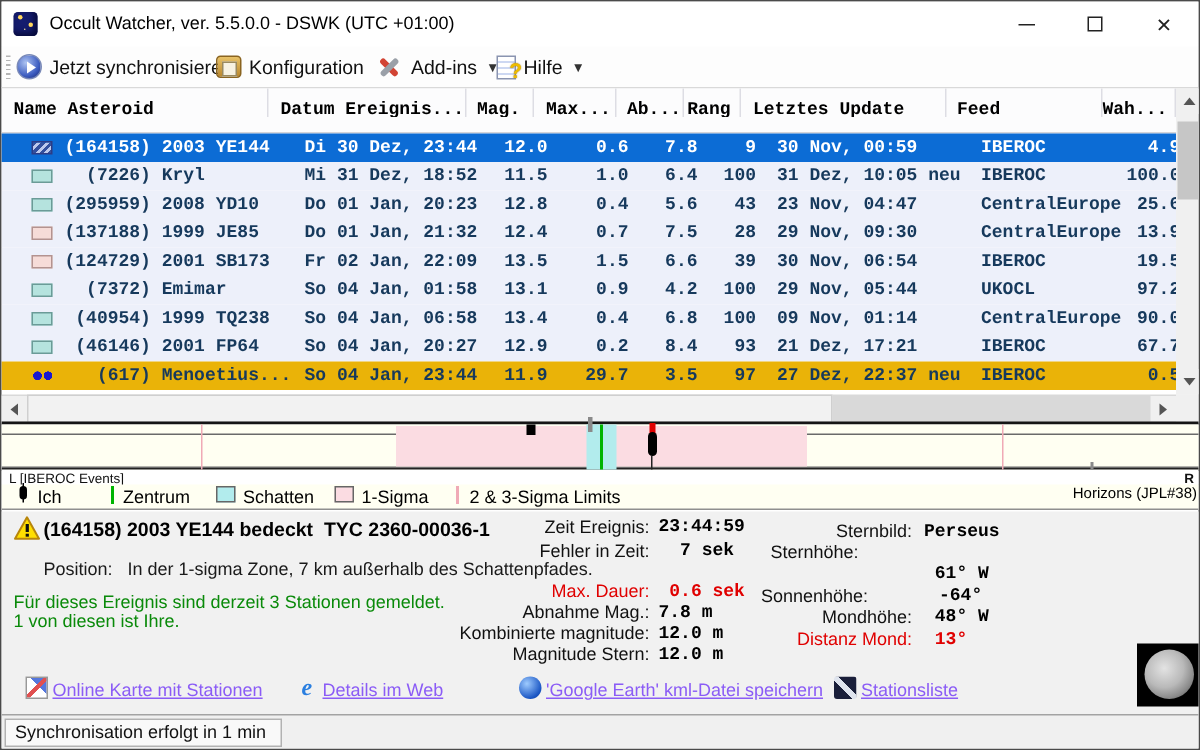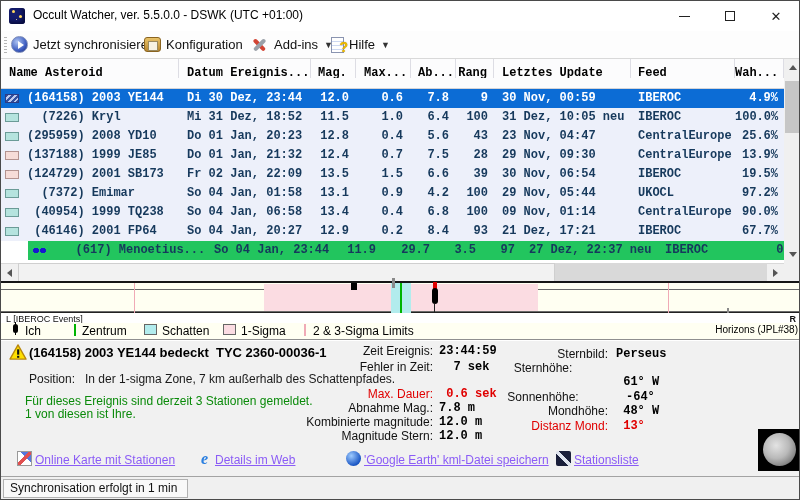--- a/index.html
+++ b/index.html
@@ -35,23 +35,23 @@
   .ic-addins .b2 { background:#9aa0a8; transform:rotate(-45deg); }
   .ic-help { width:13px; height:16px; background:repeating-linear-gradient(#ffffff 0 3px, #cdd8f2 3px 4px); border:1px solid #8a94b0; position:relative; }
   .ic-help:after { content:"?"; position:absolute; right:-5px; top:1px; font-size:14px; font-weight:bold; color:#eebc00; text-shadow:0 0 1px #8a6400; }
   .drop { font-size:9px; color:#333; margin-left:1px; }
 
   
   .thead { position:absolute; left:0; top:58px; width:783px; height:30px; background:#fcfcfd; display:flex;
            font:bold 12px "Liberation Mono", monospace; color:#000; border-bottom:1px solid #d4d4d8; }
   .thead .cell { line-height:29px; border-right:1px solid #dddde4; }
   .rows { position:absolute; left:0; top:88px; width:783px; }
-  .trow { display:flex; height:19px; background:#edf0fa; color:#16395c; font:bold 12px "Liberation Mono", monospace; }
+  .trow { display:flex; height:19px; background:#edf0fa; color:#16395c; font:bold 12px "Liberation Mono", monospace;padding-left:16px; }
   .trow.sel { background:#0c6cd5; color:#fff; }
-  .trow.grn { background:#22c55e;margin-left:27px; }
+  .trow.grn { background:#eab308; }
   .cell { height:19px; line-height:19px; overflow:hidden; flex:none; }
   .c-name { width:178px; position:relative; padding-left:26px; white-space:pre; }
   .c-datum{ width:132px; padding-left:8px; white-space:pre; }
   .c-mag  { width:45px;  text-align:right; padding-right:7px; }
   .c-max  { width:55px;  text-align:right; padding-right:8px; }
   .c-ab   { width:45px;  text-align:right; padding-right:7px; }
   .c-rang { width:38px;  text-align:right; padding-right:6px; }
   .c-upd  { width:137px; padding-left:8px; white-space:pre; }
   .c-feed { width:104px; padding-left:7px; }
   .c-wah  { width:49px;  text-align:right; padding-right:6px; }
@@ -104,21 +104,21 @@
   .lg-green { position:absolute; left:73px; top:2px; width:2px; height:12px; background:#00b400; }
   .lg-cyan { position:absolute; left:143px; top:2px; width:13px; height:11px; background:#b2eced; border:1px solid #666; }
   .lg-pink { position:absolute; left:222px; top:2px; width:13px; height:11px; background:#fbdce2; border:1px solid #666; }
   .lg-pline { position:absolute; left:303px; top:2px; width:2px; height:12px; background:#f0aab6; }
   .lg-src { position:absolute; right:3px; top:3px; font-size:10px; }
 
   
   .details { position:absolute; left:0; top:340px; width:800px; height:135px; background:#f1f1f1; }
   .d-title { position:absolute; left:28px; top:4px; font:bold 13px "Liberation Sans",sans-serif; color:#000; white-space:pre; }
   .d-pos { position:absolute; left:28px; top:31px; font-size:12px; color:#1a1a1a; white-space:pre; }
-  .d-green { position:absolute; left:8px; font-size:12px; color:#0a8a0a;margin-left:16px; }
+  .d-green { position:absolute; left:8px; font-size:12px; color:#0a8a0a; }
   .warn { position:absolute; left:8px; top:3px; }
   .fl { position:absolute; font-size:12px; color:#111; text-align:right; }
   .fv { position:absolute; font:bold 12px "Liberation Mono",monospace; color:#000; white-space:pre; }
   .red { color:#e00000 !important; }
   .links a { position:absolute; top:112px; font-size:12px; color:#8b5cf6; text-decoration:underline; }
   .lic { position:absolute; top:110px; width:15px; height:15px; }
   .ic-map { background:#fff; border:1px solid #999;
             background-image:linear-gradient(135deg, transparent 42%, #e05050 42% 58%, transparent 58%),
                              linear-gradient(45deg, transparent 60%, #5577dd 60%); }
   .ic-ie { font:italic bold 16px "Liberation Serif",serif; color:#2a7fe0; line-height:15px; text-align:center; }

